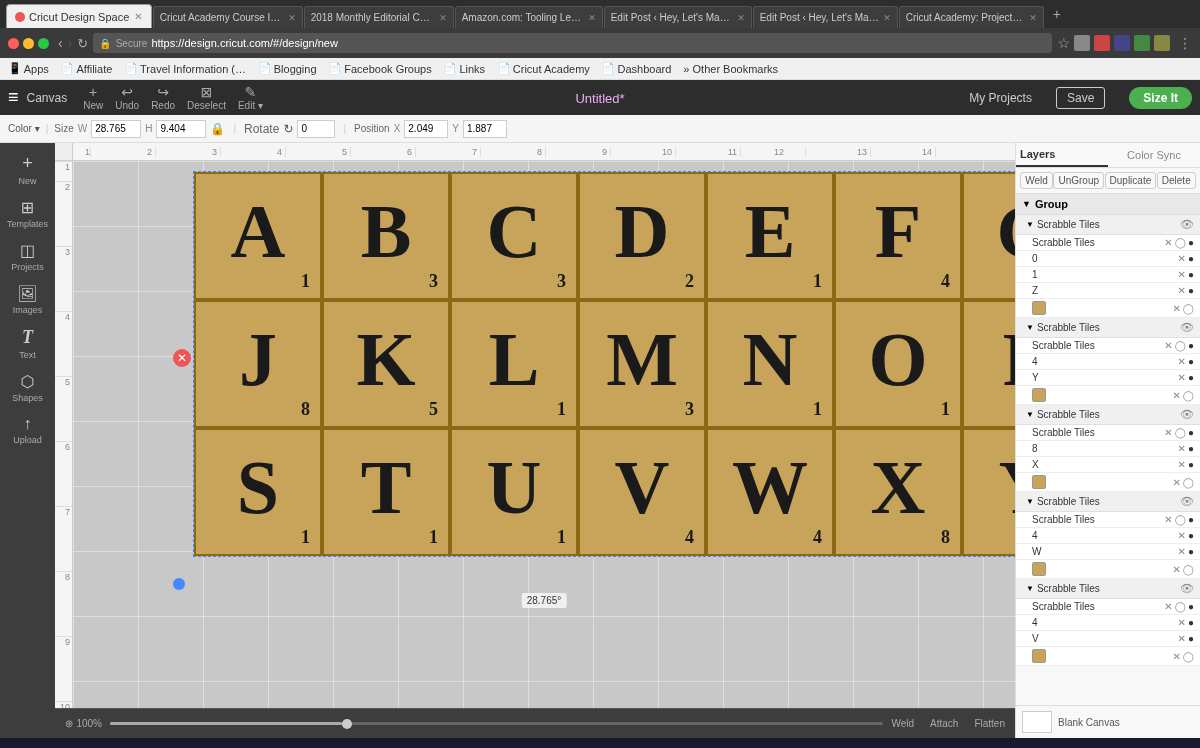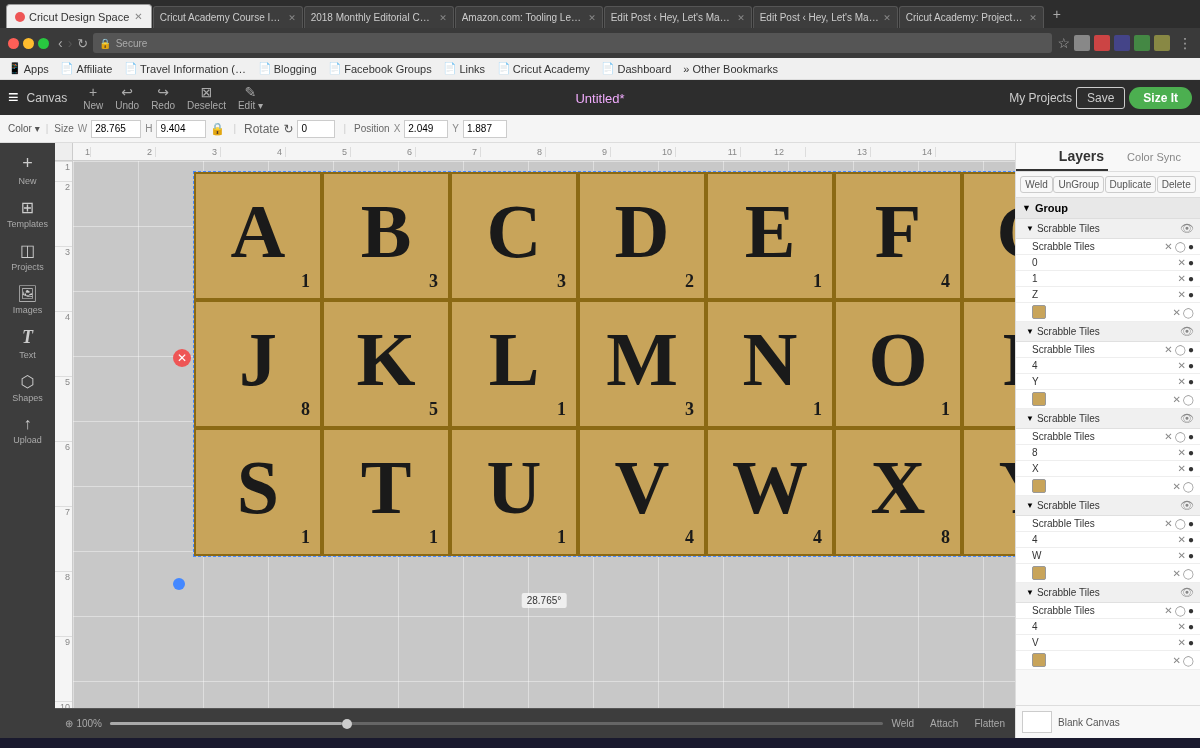--- a/index.html
+++ b/index.html
@@ -48,20 +48,21 @@
       <div style="width:11px;height:11px;border-radius:50%;background:#ff5f57;cursor:pointer;"></div>
       <div style="width:11px;height:11px;border-radius:50%;background:#ffbd2e;cursor:pointer;"></div>
       <div style="width:11px;height:11px;border-radius:50%;background:#28c840;cursor:pointer;"></div>
     </div>
     <button style="background:none;border:none;color:#aaa;font-size:14px;cursor:pointer;">‹</button>
     <button style="background:none;border:none;color:#555;font-size:14px;cursor:pointer;">›</button>
     <button style="background:none;border:none;color:#aaa;font-size:13px;cursor:pointer;">↻</button>
     <div style="flex:1;background:#555;border-radius:3px;height:20px;display:flex;align-items:center;padding:0 6px;gap:4px;">
       <span style="color:#aaa;font-size:10px;">🔒</span>
       <span style="color:#aaa;font-size:10px;">Secure</span>
+      <input type="text" value="https://design.cricut.com/#/design/new" style="background: none; border: none; color: rgb(255, 255, 255); font-size: 11px; flex: 1 1 0%; outline: none;">
     </div>
     <div style="display:flex;gap:4px;align-items:center;">
       <span style="color:#aaa;font-size:14px;cursor:pointer;">☆</span>
       <span style="width:16px;height:16px;background:#888;border-radius:2px;display:inline-block;cursor:pointer;"></span>
       <span style="width:16px;height:16px;background:#c44;border-radius:2px;display:inline-block;cursor:pointer;"></span>
       <span style="width:16px;height:16px;background:#448;border-radius:2px;display:inline-block;cursor:pointer;"></span>
       <span style="width:16px;height:16px;background:#484;border-radius:2px;display:inline-block;cursor:pointer;"></span>
       <span style="width:16px;height:16px;background:#884;border-radius:2px;display:inline-block;cursor:pointer;"></span>
       <span style="color:#aaa;font-size:14px;cursor:pointer;margin-left:4px;">⋮</span>
     </div>
@@ -129,21 +130,21 @@
         <span>Deselect</span>
       </button>
       <button style="background:none;border:none;color:#aaa;font-size:10px;cursor:pointer;display:flex;flex-direction:column;align-items:center;">
         <span style="font-size:14px;">✎</span>
         <span>Edit ▾</span>
       </button>
     </div>
     <div style="position:absolute;left:50%;transform:translateX(-50%);">
       <span style="color:#f0abfc;font-size:13px;">Untitled*</span>
     </div>
-    <div style="margin-left:auto;display:flex;align-items:center;gap:4px;">
+    <div style="margin-left:auto;display:flex;align-items:center;gap:24px;">
       <button style="background:none;border:none;color:#ccc;font-size:12px;cursor:pointer;">My Projects</button>
       <button style="background:none;border:1px solid #ccc;color:#ccc;font-size:12px;cursor:pointer;padding:3px 10px;border-radius:3px;">Save</button>
       <button style="background:#4CAF50;border:none;color:#fff;font-size:12px;cursor:pointer;padding:4px 14px;border-radius:14px;font-weight:bold;">Size It</button>
     </div>
   </div>
 
   <div style="background:#f5f5f5;height:28px;display:flex;align-items:center;padding:0 8px;gap:4px;border-bottom:1px solid #ddd;font-size:10px;color:#555;flex-shrink:0;">
     <button style="background:none;border:none;font-size:10px;cursor:pointer;color:#555;">Color ▾</button>
     <span style="color:#ccc;margin:0 2px;">|</span>
     <span style="font-size:10px;color:#666;">Size</span>
@@ -360,21 +361,21 @@
           <button style="background:none;border:none;color:#aaa;font-size:10px;cursor:pointer;">Weld</button>
           <button style="background:none;border:none;color:#aaa;font-size:10px;cursor:pointer;">Attach</button>
           <button style="background:none;border:none;color:#aaa;font-size:10px;cursor:pointer;">Flatten</button>
         </div>
       </div>
     </div>
 
     <div style="width:185px;background:#f8f8f8;border-left:1px solid #ddd;display:flex;flex-direction:column;flex-shrink:0;overflow:hidden;">
 
       <div style="display:flex;border-bottom:1px solid #ddd;">
-        <button style="flex:1;text-align:right;padding:5px 4px;font-size:14px;cursor:pointer;color:#333;border:none;background:none;border-bottom:2px solid #333;font-weight:bold;">Layers</button>
+        <button style="flex:1;text-align:left;padding:5px 4px;font-size:11px;cursor:pointer;color:#333;border:none;background:none;border-bottom:2px solid #333;font-weight:bold;">Layers</button>
         <button style="flex:1;text-align:center;padding:5px 4px;font-size:11px;cursor:pointer;color:#888;border:none;background:none;">Color Sync</button>
       </div>
 
       <div style="display:flex;align-items:center;justify-content:space-around;padding:4px;border-bottom:1px solid #ddd;">
         <button style="background:none;border:1px solid #ccc;border-radius:3px;padding:2px 4px;font-size:10px;cursor:pointer;color:#555;">Weld</button>
         <button style="background:none;border:1px solid #ccc;border-radius:3px;padding:2px 4px;font-size:10px;cursor:pointer;color:#555;">UnGroup</button>
         <button style="background:none;border:1px solid #ccc;border-radius:3px;padding:2px 4px;font-size:10px;cursor:pointer;color:#555;">Duplicate</button>
         <button style="background:none;border:1px solid #ccc;border-radius:3px;padding:2px 4px;font-size:10px;cursor:pointer;color:#555;">Delete</button>
       </div>
 

